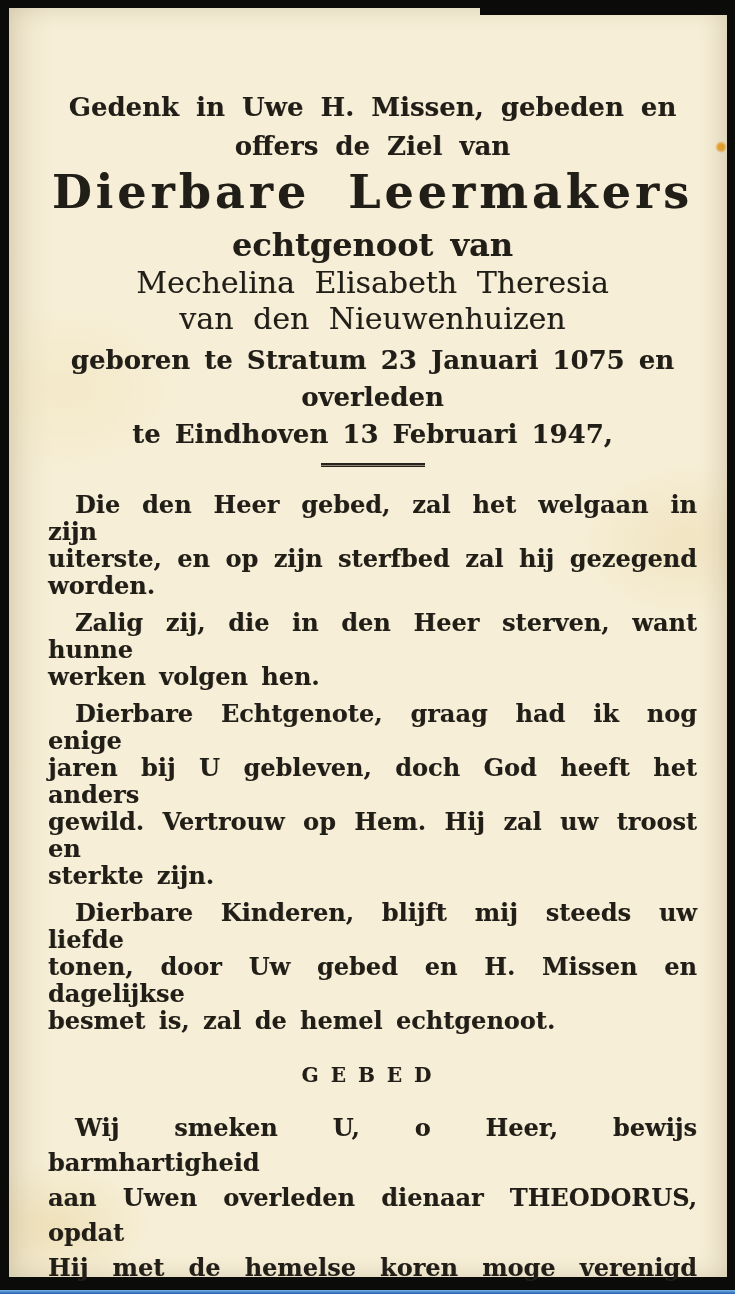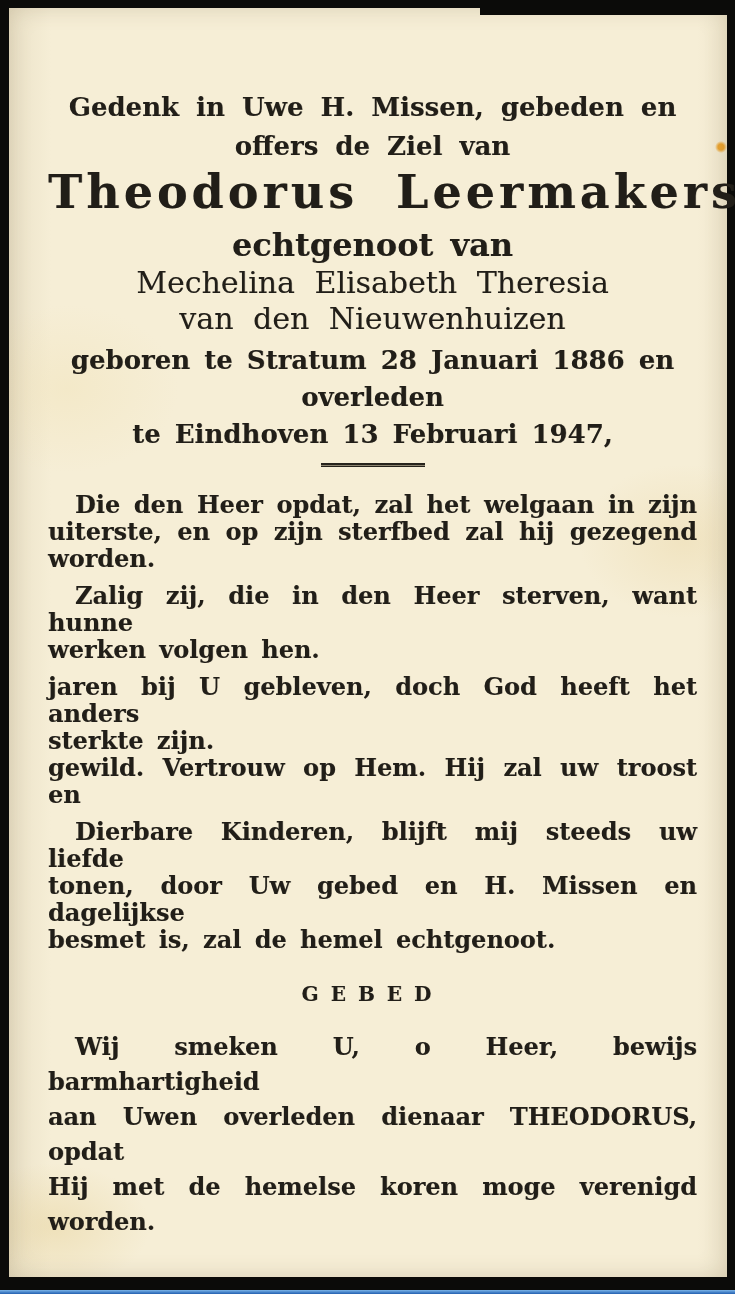--- a/index.html
+++ b/index.html
@@ -63,50 +63,51 @@
 <div class="scan">
   <div class="backdrop"></div>
   <div class="backdrop-topright"></div>
 
   <div class="card">
     <div class="intro">
       <div>Gedenk in Uwe H. Missen, gebeden en</div>
       <div>offers de Ziel van</div>
     </div>
 
-    <div class="deceased">Theodorus Leermakers</div>
+    <div class="deceased">Dierbare Leermakers</div>
 
     <div class="spouse-label">echtgenoot van</div>
 
     <div class="spouse-name">
       <div>Mechelina Elisabeth Theresia</div>
       <div>van den Nieuwenhuizen</div>
     </div>
 
     <div class="dates">
-      <div>geboren te Stratum 28 Januari 1886 en overleden</div>
+      <div>geboren te Stratum 23 Januari 1075 en overleden</div>
       <div>te Eindhoven 13 Februari 1947,</div>
     </div>
 
     <div class="divider"></div>
 
     <div class="body-paras">
         <div class="para">
-          <div class="line first">Die den Heer opdat, zal het welgaan in zijn</div>
+          <div class="line first">Die den Heer gebed, zal het welgaan in zijn</div>
           <div class="line">uiterste, en op zijn sterfbed zal hij gezegend</div>
           <div class="line last">worden.</div>
         </div>
         <div class="para">
           <div class="line first">Zalig zij, die in den Heer sterven, want hunne</div>
           <div class="line last">werken volgen hen.</div>
         </div>
         <div class="para">
+          <div class="line first">Dierbare Echtgenote, graag had ik nog enige</div>
           <div class="line">jaren bij U gebleven, doch God heeft het anders</div>
+          <div class="line">gewild. Vertrouw op Hem. Hij zal uw troost en</div>
           <div class="line last">sterkte zijn.</div>
-          <div class="line">gewild. Vertrouw op Hem. Hij zal uw troost en</div>
         </div>
         <div class="para">
           <div class="line first">Dierbare Kinderen, blijft mij steeds uw liefde</div>
           <div class="line">tonen, door Uw gebed en H. Missen en dagelijkse</div>
           <div class="line last">besmet is, zal de hemel echtgenoot.</div>
         </div>
       </div>
 
     <div class="prayer-heading">GEBED</div>
 

